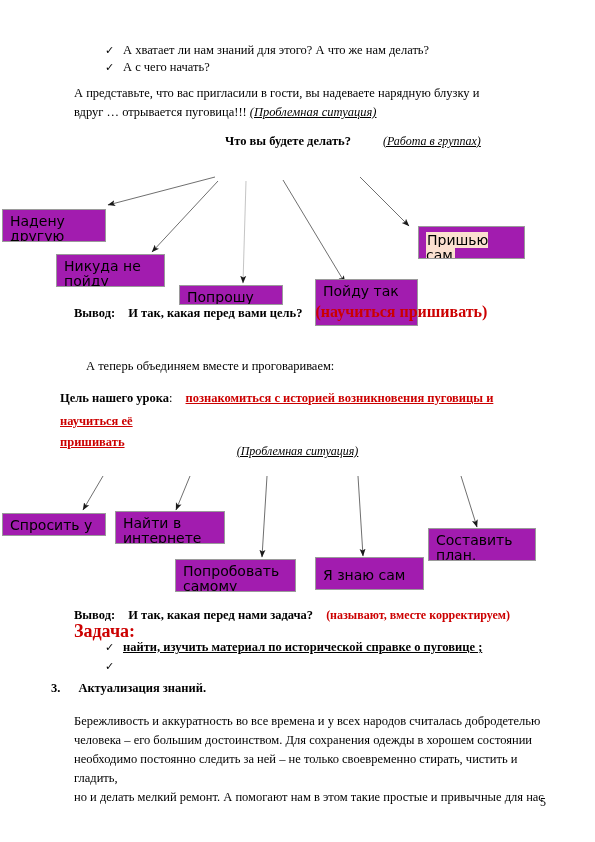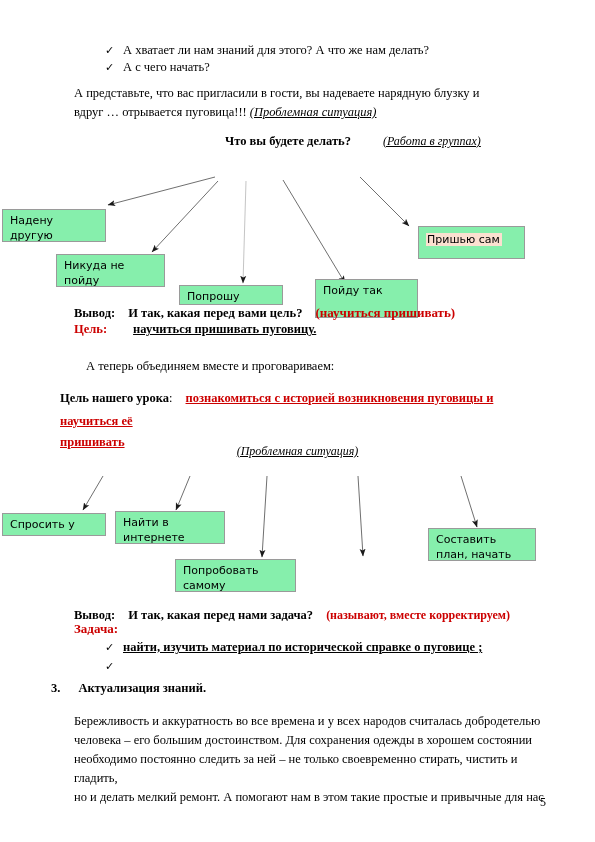--- a/index.html
+++ b/index.html
@@ -38,23 +38,23 @@
   .check-text { font-size: 12.5px; }
 
   
   .para { font-size: 12.5px; line-height: 19px; }
 
   
   .fc-box {
     position: absolute;
     box-sizing: border-box;
     border: 1px solid #9a9a9a;
-    background: #86efac;
+    background: #a21caf;
     font-family: "DejaVu Sans", "Liberation Sans", sans-serif;
-    font-size: 11px;
+    font-size: 14px;
     line-height: 14.5px;
     color: #000000;
     padding: 4px 6px 0 7px;
     overflow: hidden;
     z-index: 3;
   }
   .fc-box .hl {
     background: #fbe0d0;
     padding: 0 2px 0 1px;
   }
@@ -130,41 +130,36 @@
   </div>
 
   <div class="fc-box" style="left:56px; top:254px; width:109px; height:33px;">
     <span>Никуда не пойду</span>
   </div>
 
   <div class="fc-box" style="left:179px; top:285px; width:104px; height:20px;">
     <span>Попрошу пришить</span>
   </div>
 
-  <div class="fc-box" style="left:315px; top:279px; width:103px; height:39px;">
+  <div class="fc-box" style="left:315px; top:279px; width:103px; height:47px;">
     <span>Пойду так</span>
   </div>
 
   <div class="fc-box" style="left:418px; top:226px; width:107px; height:33px; padding-top:6px;">
     <span class="hl">Пришью сам</span>
   </div>
 
   <div class="abs" style="left:74px; top:303px; z-index:4;">
     <span class="serif b" style="font-size:12.5px;">Вывод:</span>
     <span style="display:inline-block; width:5px;"></span>
     <span class="serif b" style="font-size:12.5px;font-family:Liberation Serif, serif;">И так, какая перед вами цель?</span>
     <span style="display:inline-block; width:5px;"></span>
-    <span class="serif b red" style="font-size:13px;">(научиться пришивать)</span>
-  </div>
-
-  <div class="abs" style="left:74px; top:319px; z-index:4;">
-    <span class="serif b red" style="font-size:12.5px;">Цель:</span>
-    <span style="display:inline-block; width:18px;"></span>
-    <span class="serif b u" style="font-size:12.5px;">научиться пришивать пуговицу.</span>
-  </div>
+    <span class="serif b red" style="font-size:16px;">(научиться пришивать)</span>
+  </div>
+
 
   <div class="abs para" style="left:74px; top:357px; width:440px;margin-left:12px;">А теперь объединяем вместе и проговариваем:</div>
 
   <div class="abs" style="left:60px; top:386px; width:470px; line-height:21px;">
     <span class="serif b" style="font-size:12.5px;">Цель нашего урока</span><span class="serif" style="font-size:12.5px;">:</span>
     <span style="display:inline-block; width:5px;"></span>
     <span class="serif b u red" style="font-size:12.5px;">познакомиться с историей возникновения пуговицы и научиться её</span>
     <div class="serif b u red" style="font-size:12.5px;">пришивать</div>
   </div>
 
@@ -175,34 +170,37 @@
   </div>
 
   <div class="fc-box" style="left:115px; top:511px; width:110px; height:33px;">
     <span>Найти в интернете</span>
   </div>
 
   <div class="fc-box" style="left:175px; top:559px; width:121px; height:33px;">
     <span>Попробовать самому</span>
   </div>
 
+  <div class="fc-box" style="left:315px; top:557px; width:109px; height:33px; padding-top:10px;">
+    <span>Я знаю сам</span>
+  </div>
 
   <div class="fc-box" style="left:428px; top:528px; width:108px; height:33px;">
     <span>Составить план, начать работать</span>
   </div>
 
   <div class="abs" style="left:74px; top:605px; z-index:4;">
     <span class="serif b" style="font-size:12.5px;">Вывод:</span>
     <span style="display:inline-block; width:5px;"></span>
     <span class="serif b" style="font-size:12.5px;">И так, какая перед нами задача?</span>
     <span style="display:inline-block; width:5px;"></span>
     <span class="serif b red" style="font-size:12px;">(называют, вместе корректируем)</span>
   </div>
 
-  <div class="abs serif b red" style="left:74px; top:621px; font-size:13px;">Задача:</div>
+  <div class="abs serif b red" style="left:74px; top:621px; font-size:18px;">Задача:</div>
 
   <div class="abs" style="left:105px; top:638px; width:420px;">
     <div class="check-row" style="line-height:19px;">
       <span class="check-mark sans">✓</span>
       <span class="check-text serif b u">найти, изучить материал по исторической справке о пуговице ;</span>
     </div>
     <div class="check-row" style="line-height:19px;">
       <span class="check-mark sans">✓</span>
     </div>
   </div>

